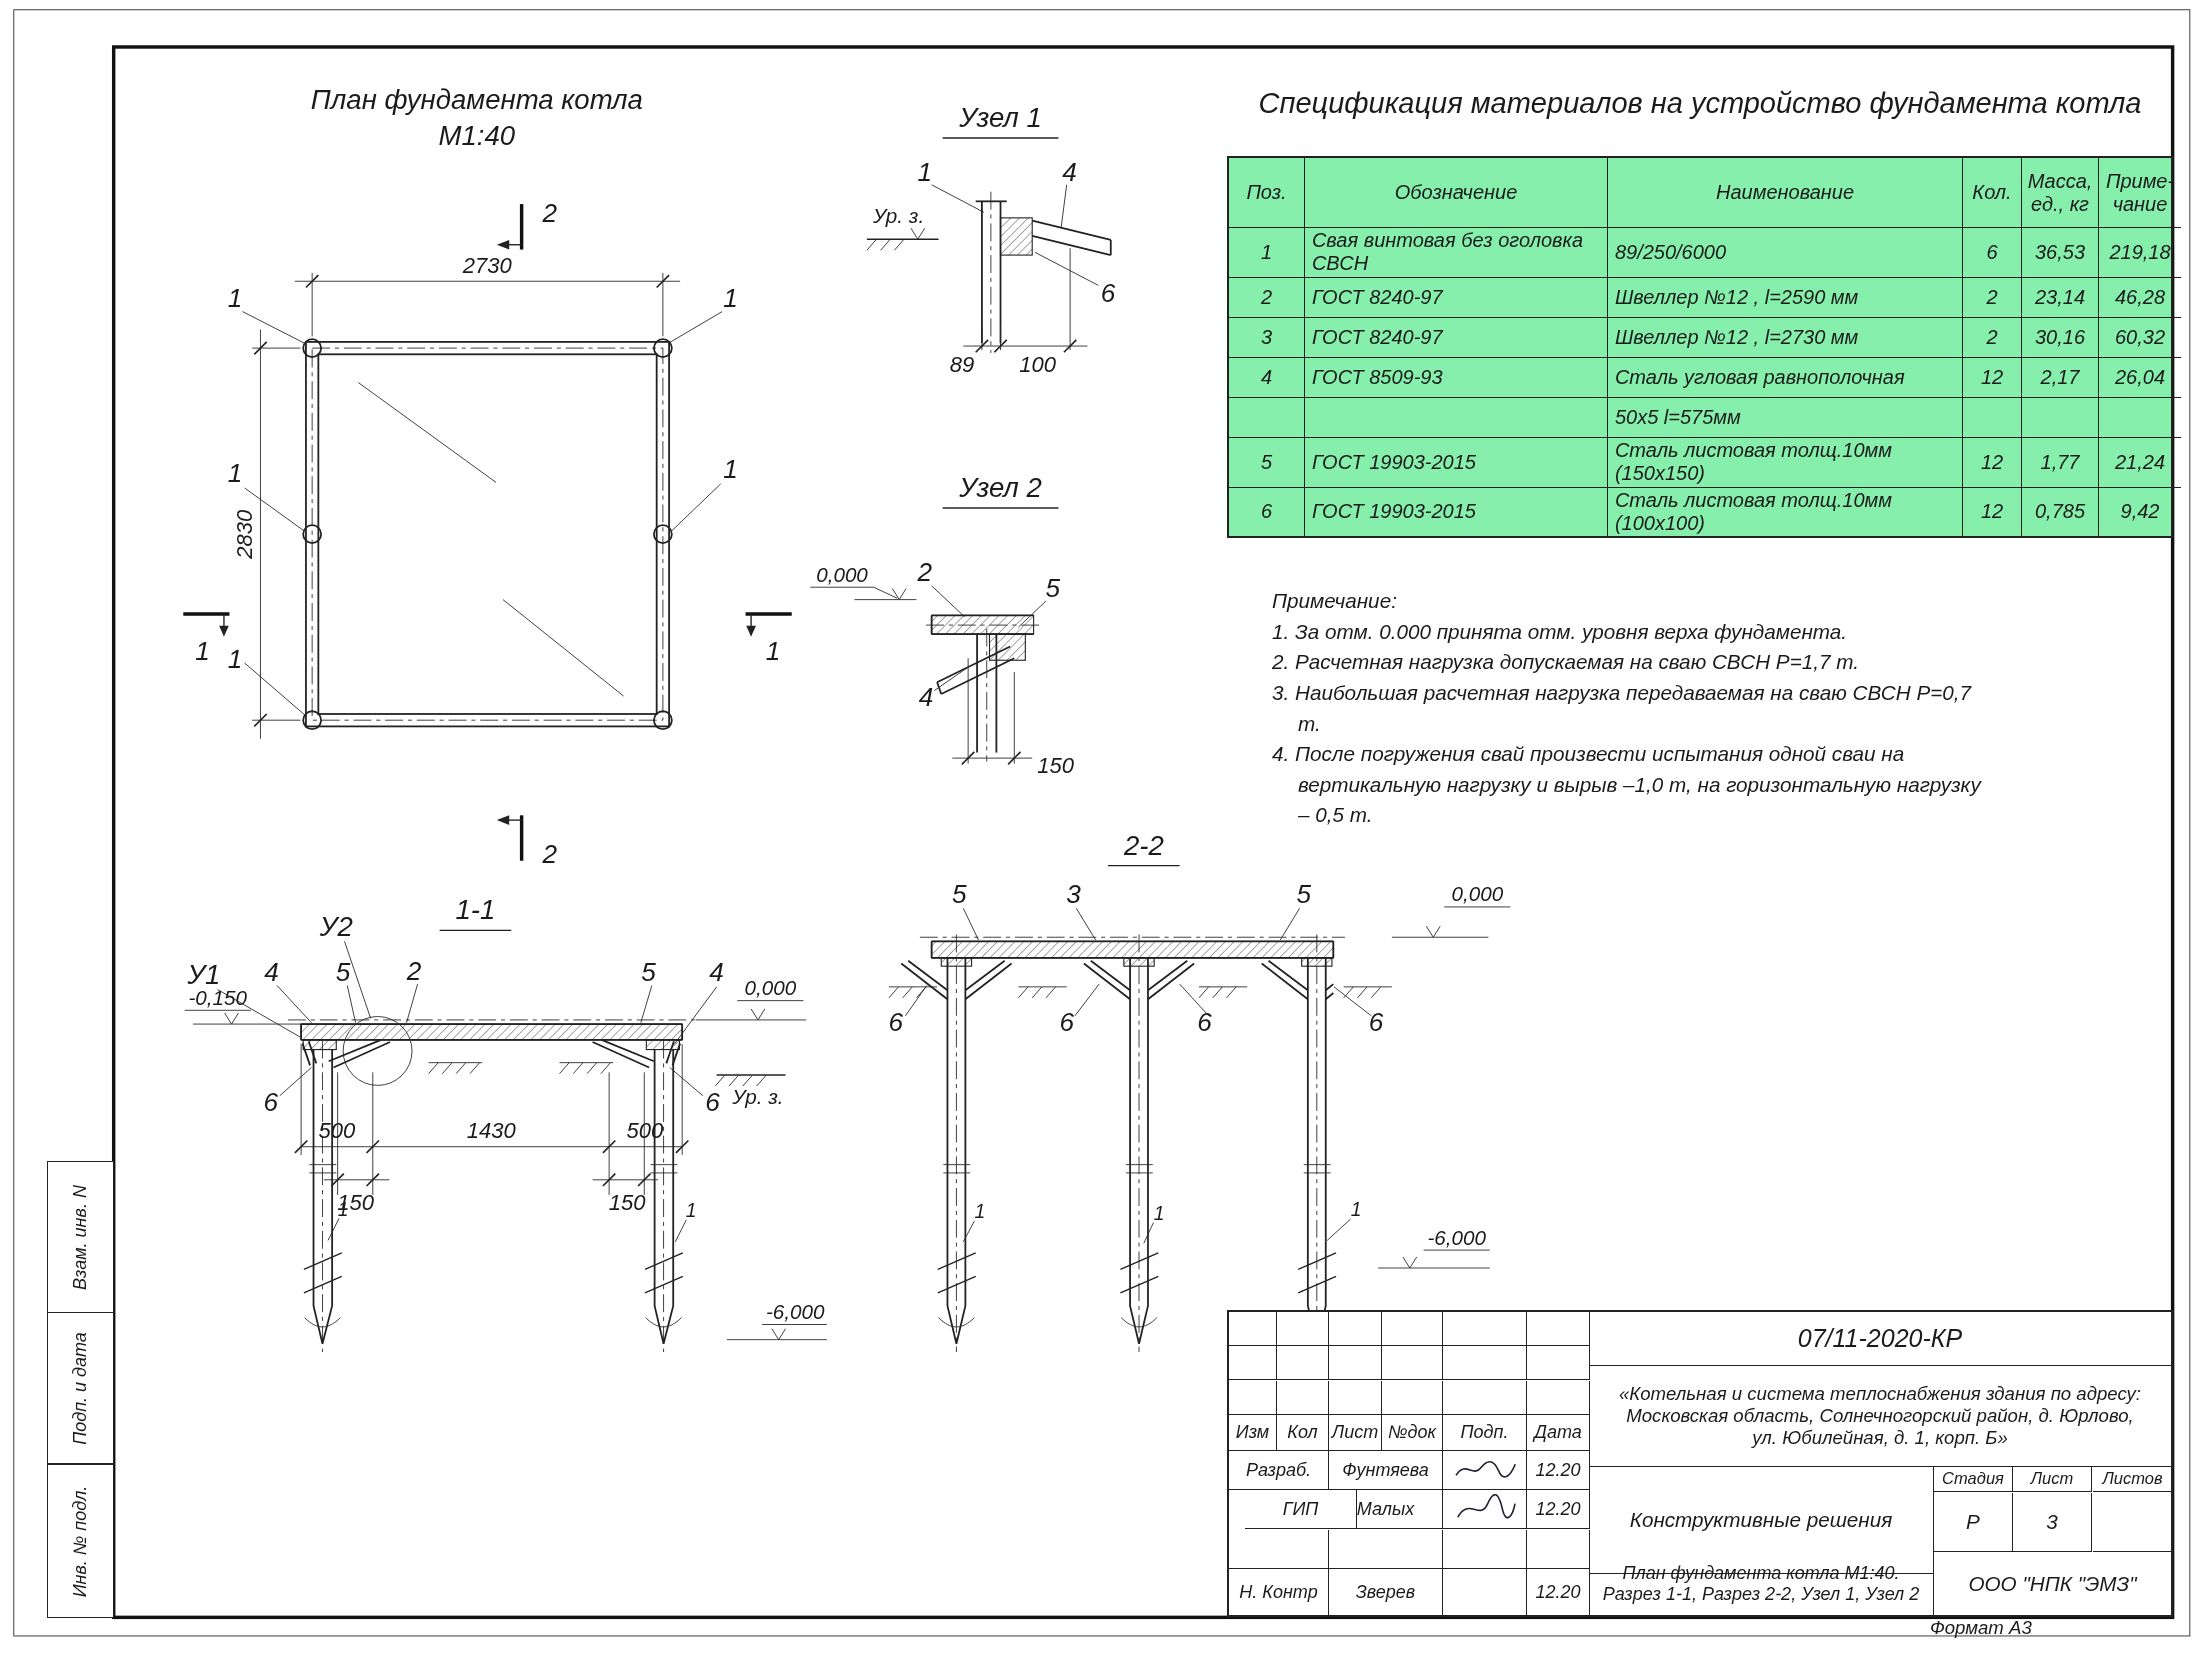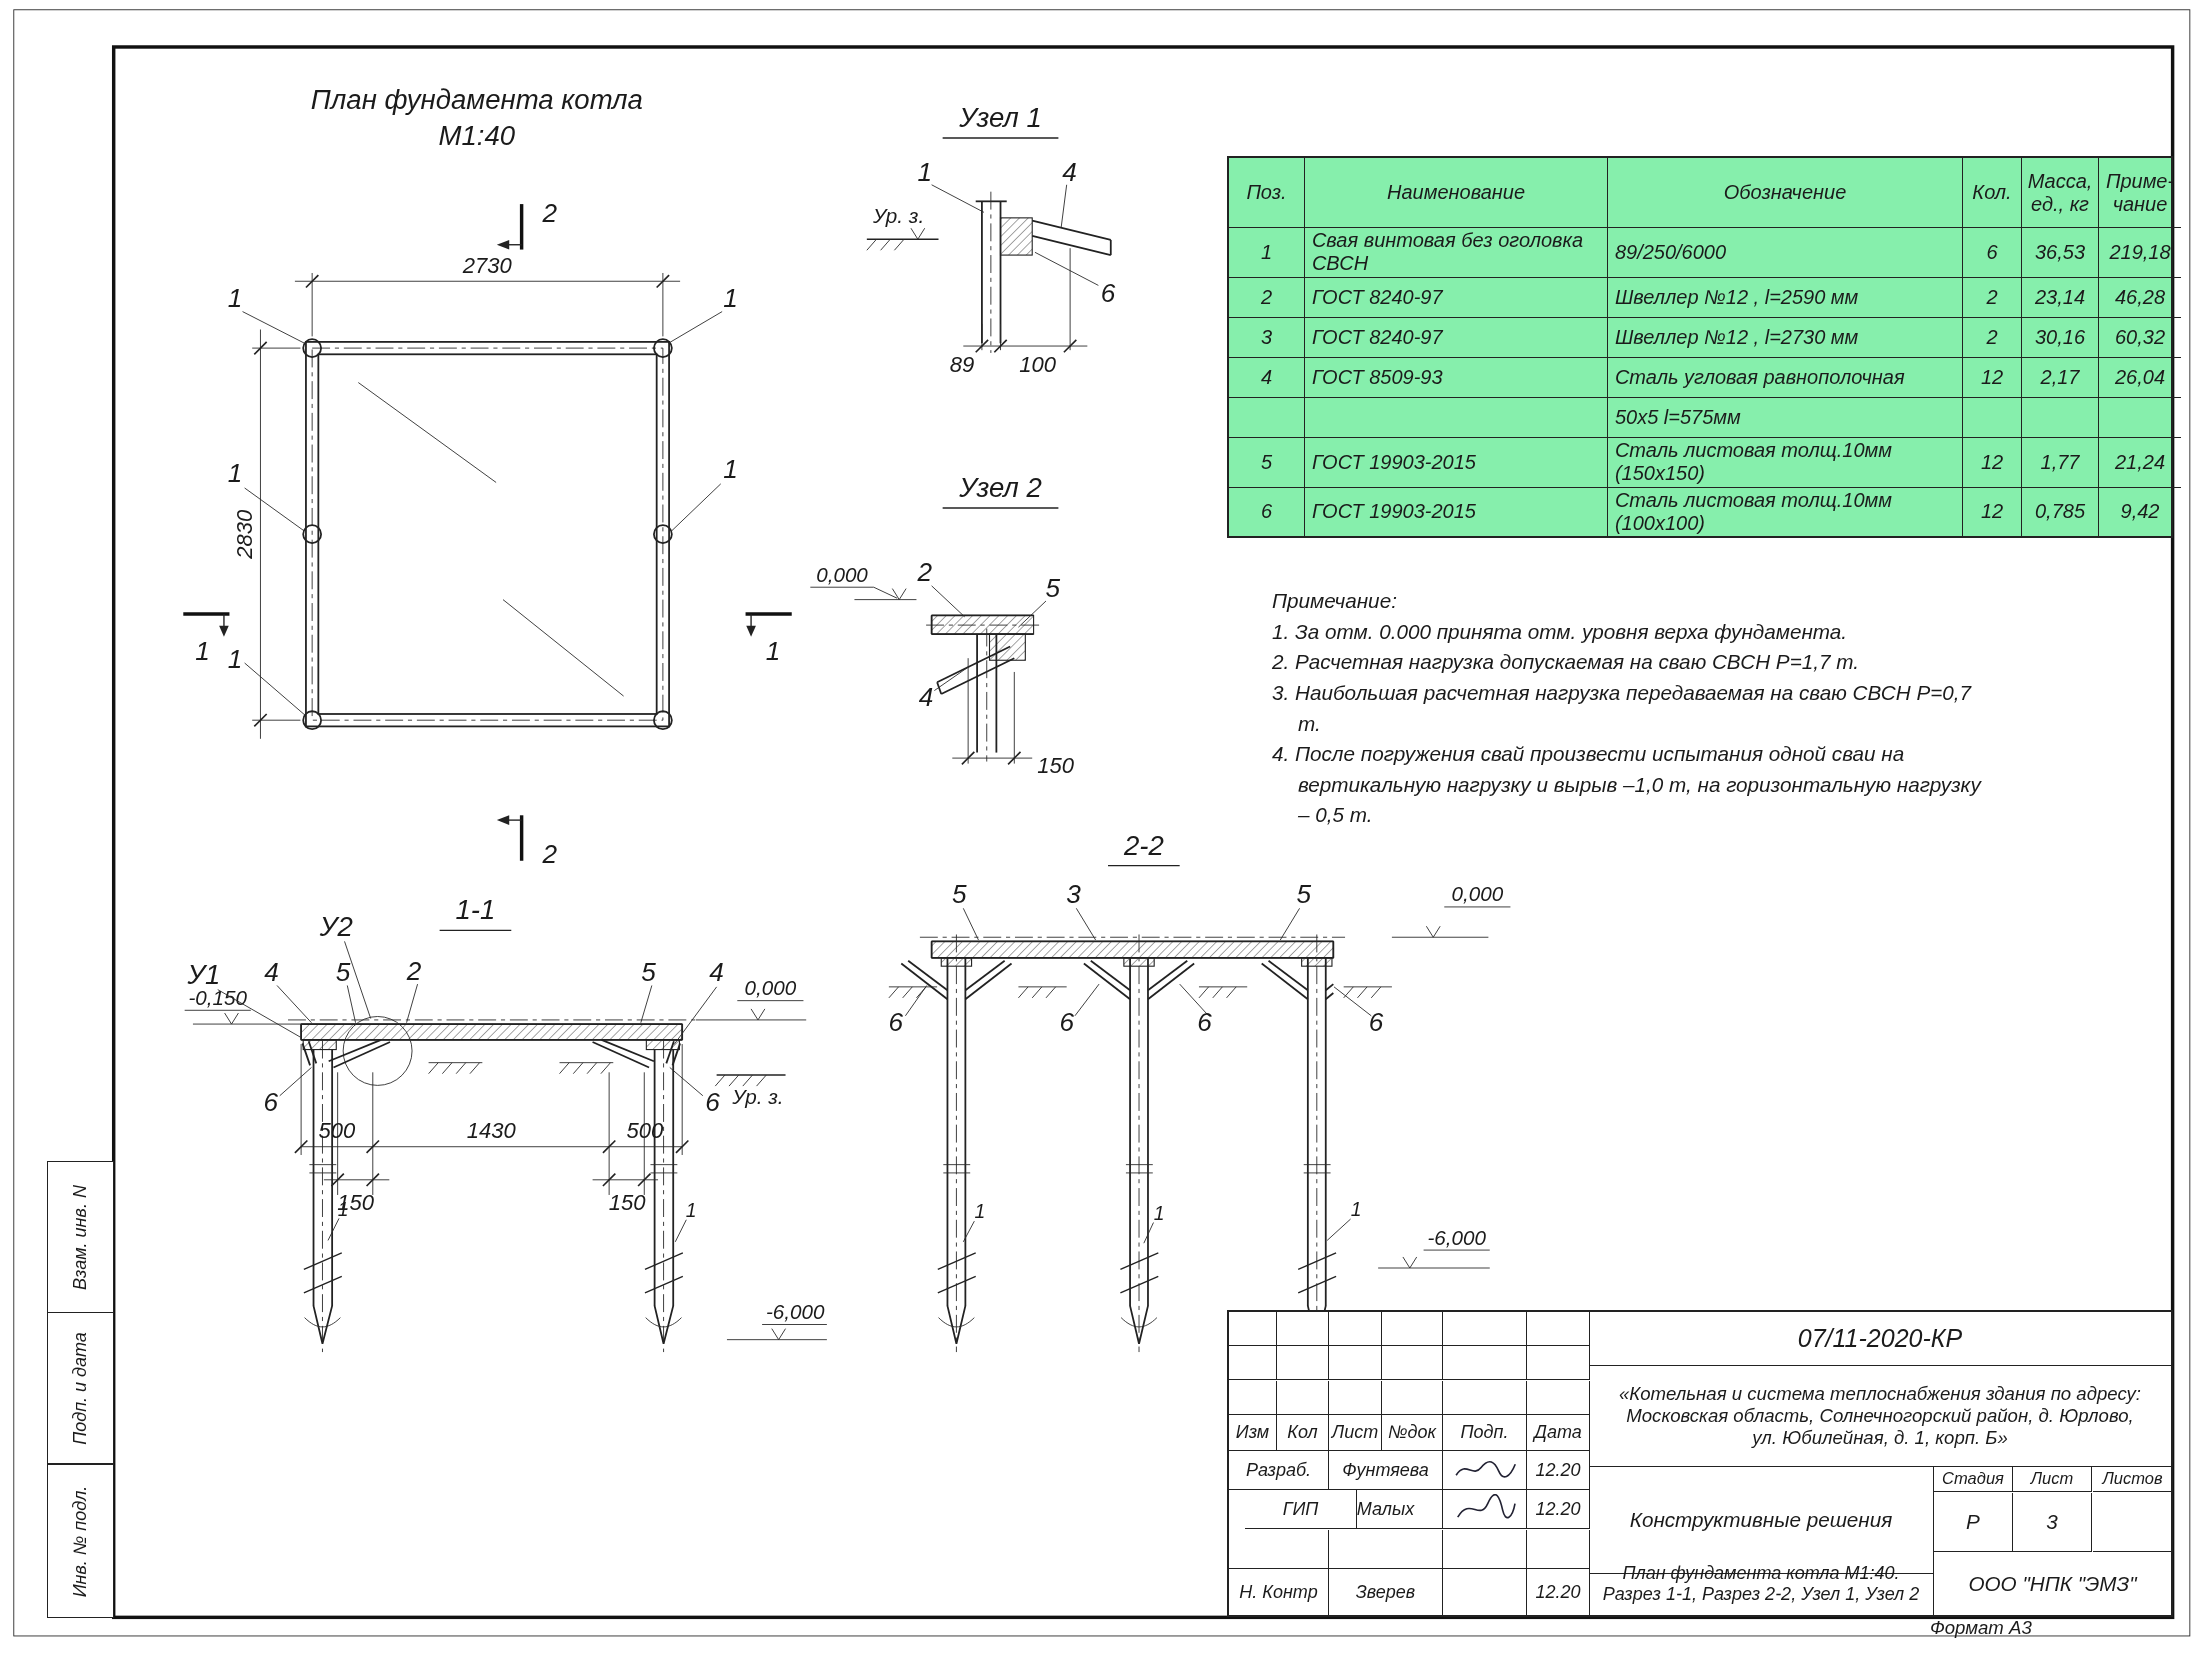--- a/index.html
+++ b/index.html
@@ -484,25 +484,26 @@
     <g>
       <text x="2114" y="1806" class="t-lvl" text-anchor="middle">-6,000</text>
       <line x1="2066" y1="1814" x2="2162" y2="1814" class="s-thin"></line>
       <line x1="2000" y1="1840" x2="2162" y2="1840" class="s-thin"></line>
       <line x1="2036" y1="1824" x2="2046" y2="1840" class="s-thin"></line>
       <line x1="2056" y1="1824" x2="2046" y2="1840" class="s-thin"></line>
     </g>
   </g>
 </svg>
 
+<div class="spec-title">Спецификация материалов на устройство фундамента котла</div>
 
 <div class="spec">
   <div class="cell hdr">Поз.</div>
+  <div class="cell hdr">Обозначение</div>
   <div class="cell hdr">Наименование</div>
-  <div class="cell hdr">Обозначение</div>
   <div class="cell hdr">Кол.</div>
   <div class="cell hdr">Масса,
 ед., кг</div>
   <div class="cell hdr nr">Приме-
 чание</div>
 
   <div class="cell">1</div>
   <div class="cell la">Свая винтовая без оголовка СВСН</div>
   <div class="cell la">89/250/6000</div>
   <div class="cell">6</div>

